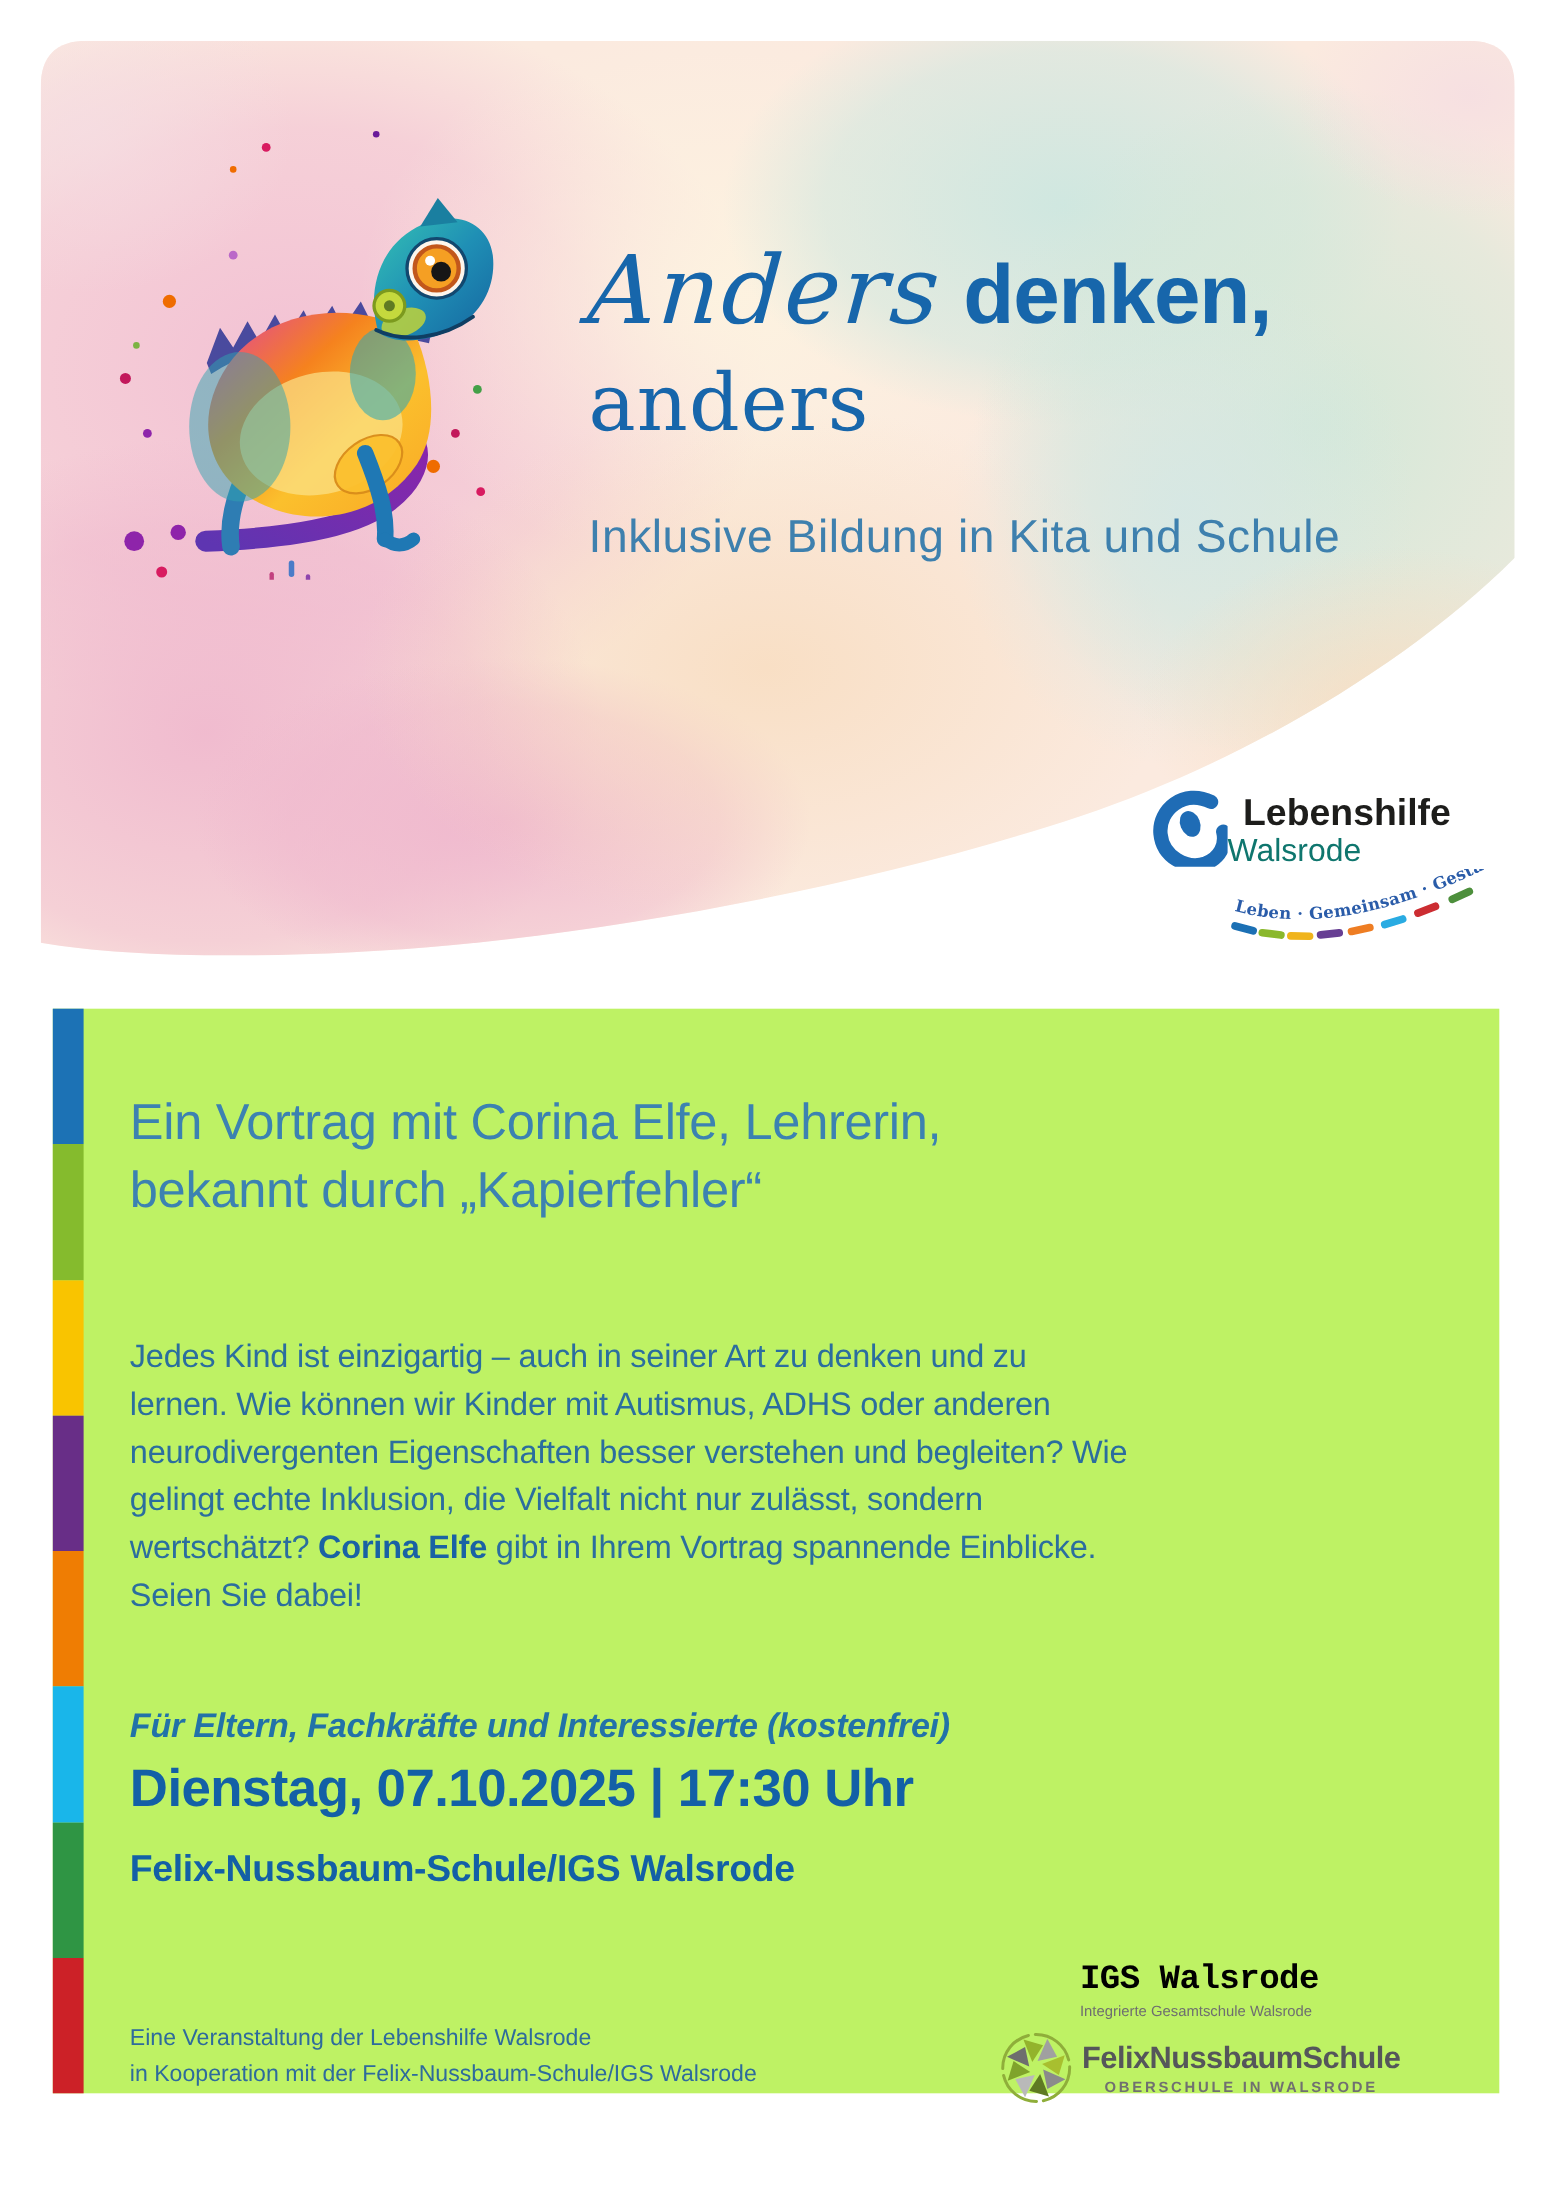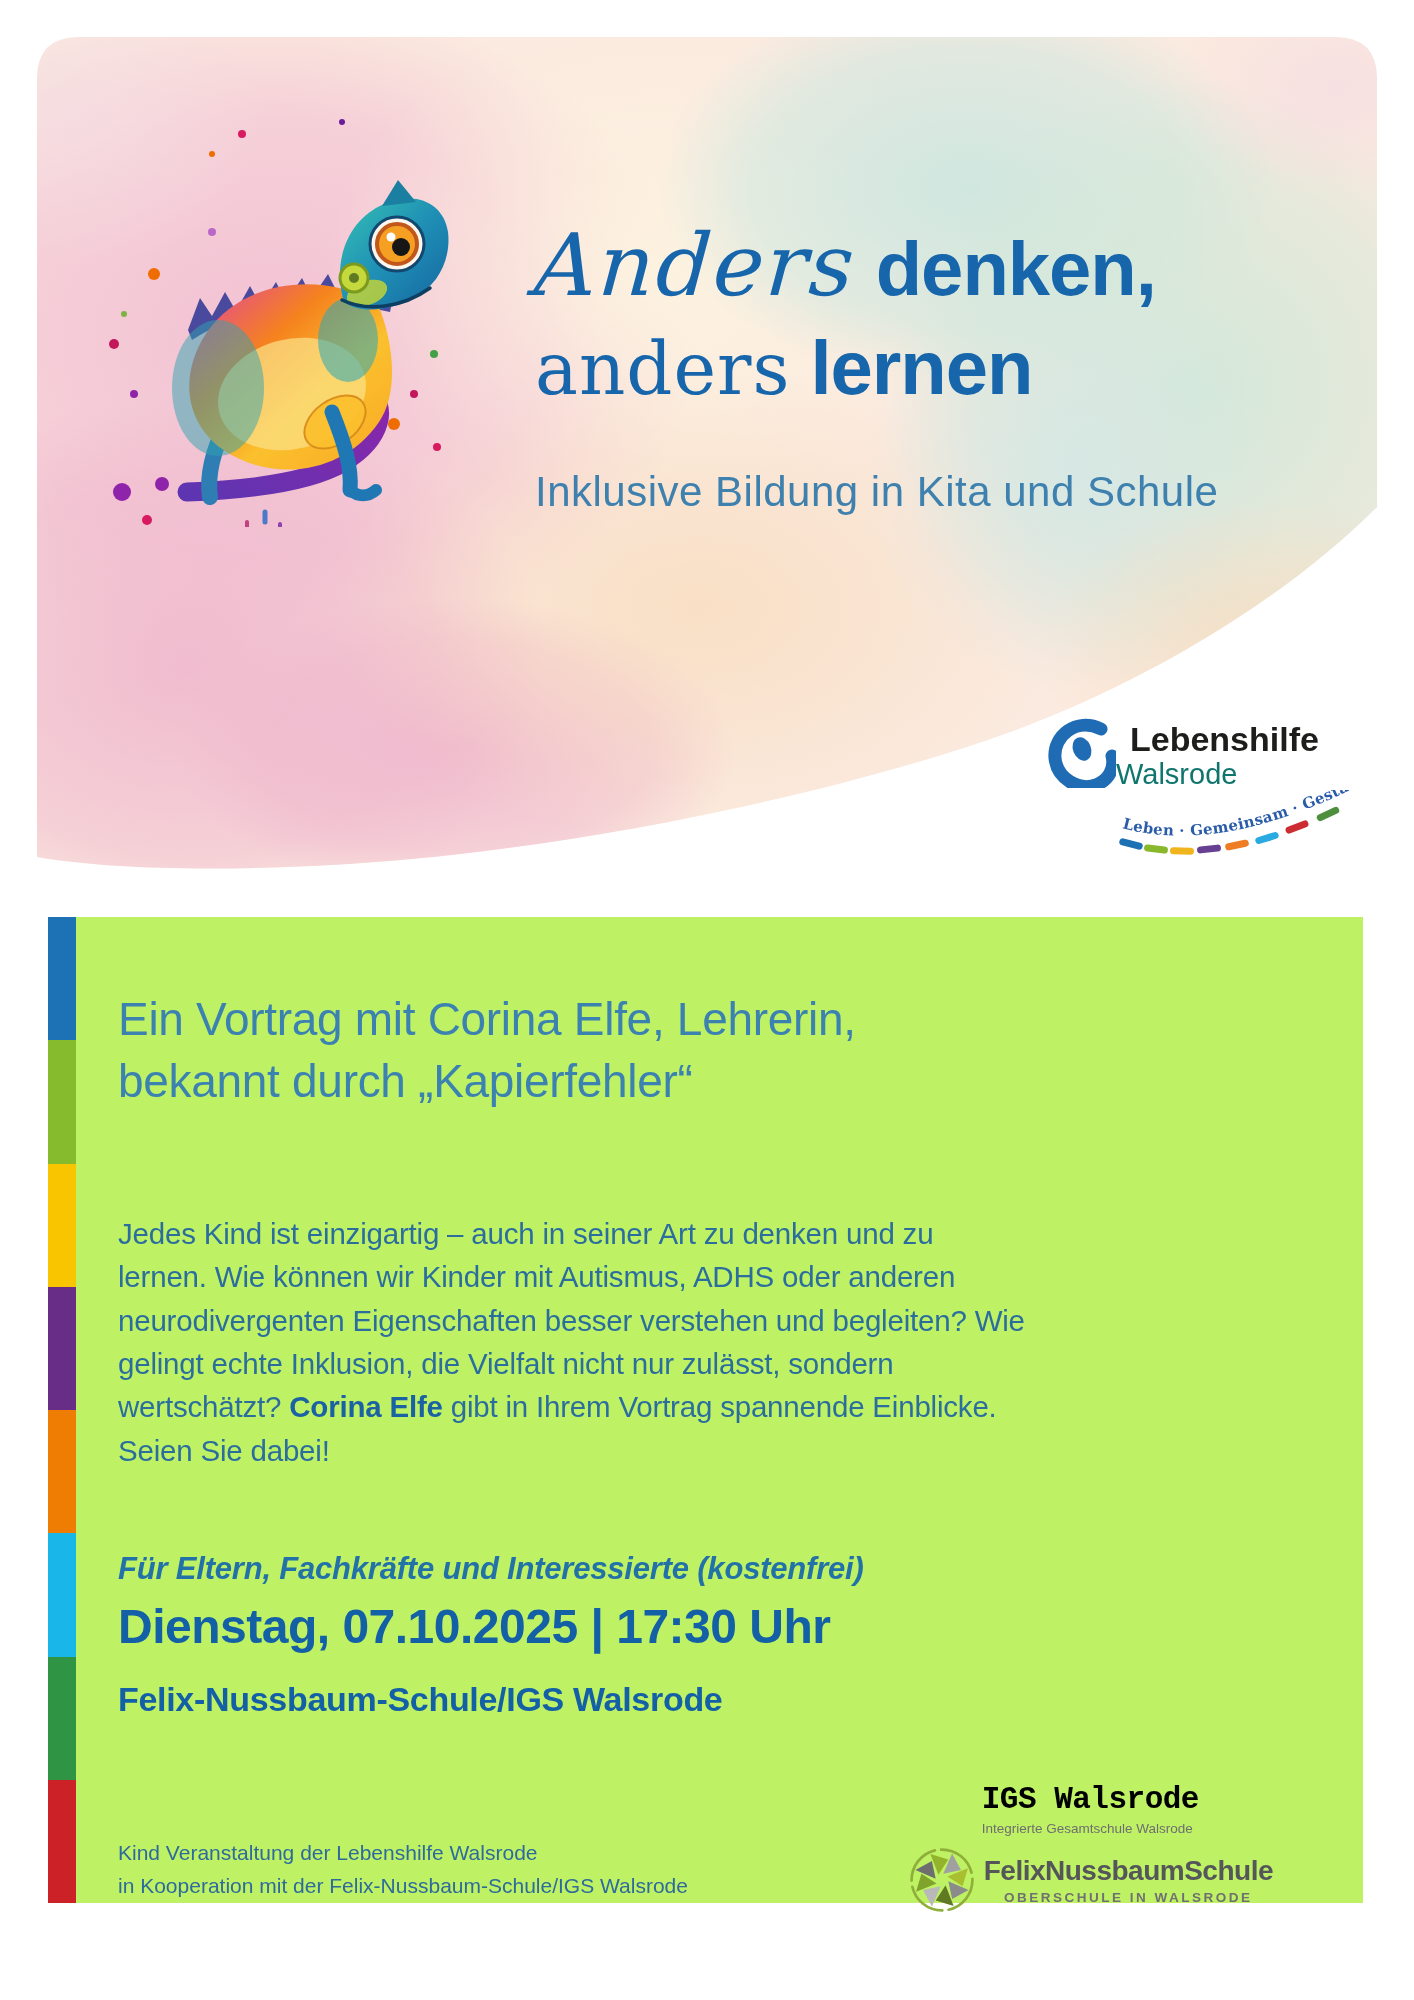--- a/index.html
+++ b/index.html
@@ -175,21 +175,20 @@
     <path d="M 258,398 C 266,405 276,405 284,398" fill="none" stroke="#1f78b4" stroke-width="12" stroke-linecap="round"></path>
   </svg>
 
   <div class="title-block">
     <div class="t-line">
       <span class="t-script">Anders</span>
       <span class="t-bold">denken,</span>
     </div>
     <div class="t-line t-line2">
       <span class="t-serif">anders</span>
-      <span class="t-bold">lernen</span>
     </div>
     <div class="t-sub">Inklusive Bildung in Kita und Schule</div>
   </div>
 
   <div class="lh-logo">
     <svg class="lh-icon" width="70" height="72" viewBox="0 0 70 72">
       <path d="M 55,13 C 30,1 7,20 9,42 C 11,63 33,75 50,69 C 63,64 69,52 66,40" fill="none" stroke="#1f6cb5" stroke-width="13" stroke-linecap="round"></path>
       <ellipse cx="36" cy="33" rx="9" ry="12" fill="#1f6cb5" transform="rotate(-22 36 33)"></ellipse>
     </svg>
     <div class="lh-name">Lebenshilfe</div>
@@ -231,21 +230,21 @@
       <div>bekannt durch „Kapierfehler“</div>
     </div>
 
     <div class="p-body"><span>Jedes Kind ist einzigartig – auch in seiner Art zu denken und zu lernen. Wie können wir Kinder mit Autismus, ADHS oder anderen neurodivergenten Eigenschaften besser verstehen und begleiten? Wie gelingt echte Inklusion, die Vielfalt nicht nur zulässt, sondern wertschätzt? </span><b>Corina Elfe</b><span> gibt in Ihrem Vortrag spannende Einblicke. Seien Sie dabei!</span></div>
 
     <div class="p-audience">Für Eltern, Fachkräfte und Interessierte (kostenfrei)</div>
     <div class="p-datetime">Dienstag, 07.10.2025 | 17:30 Uhr</div>
     <div class="p-location">Felix-Nussbaum-Schule/IGS Walsrode</div>
 
     <div class="p-credit">
-      <div>Kind Veranstaltung der Lebenshilfe Walsrode</div>
+      <div>Eine Veranstaltung der Lebenshilfe Walsrode</div>
       <div>in Kooperation mit der Felix-Nussbaum-Schule/IGS Walsrode</div>
     </div>
   </div>
 
   <div class="logos">
     <div class="igs">
       <div class="igs-title">IGS Walsrode</div>
       <div class="igs-sub">Integrierte Gesamtschule Walsrode</div>
     </div>
     <div class="fns-row">

